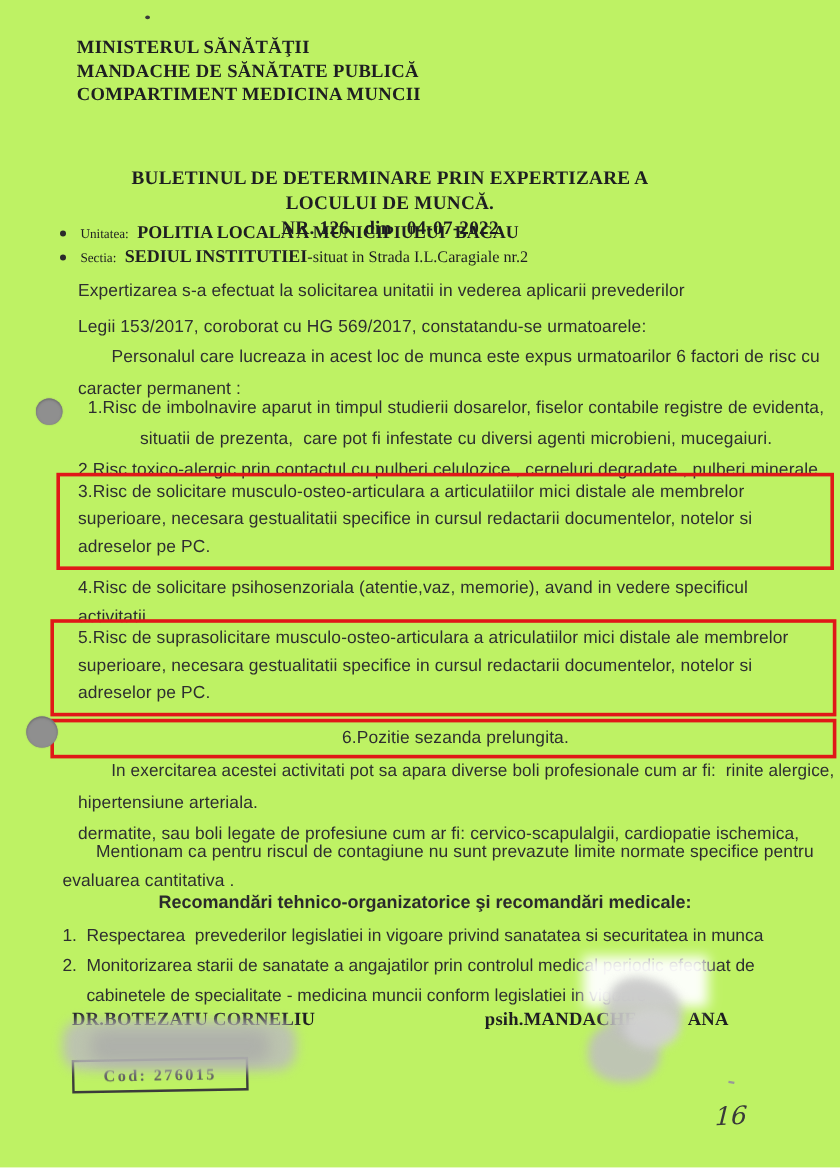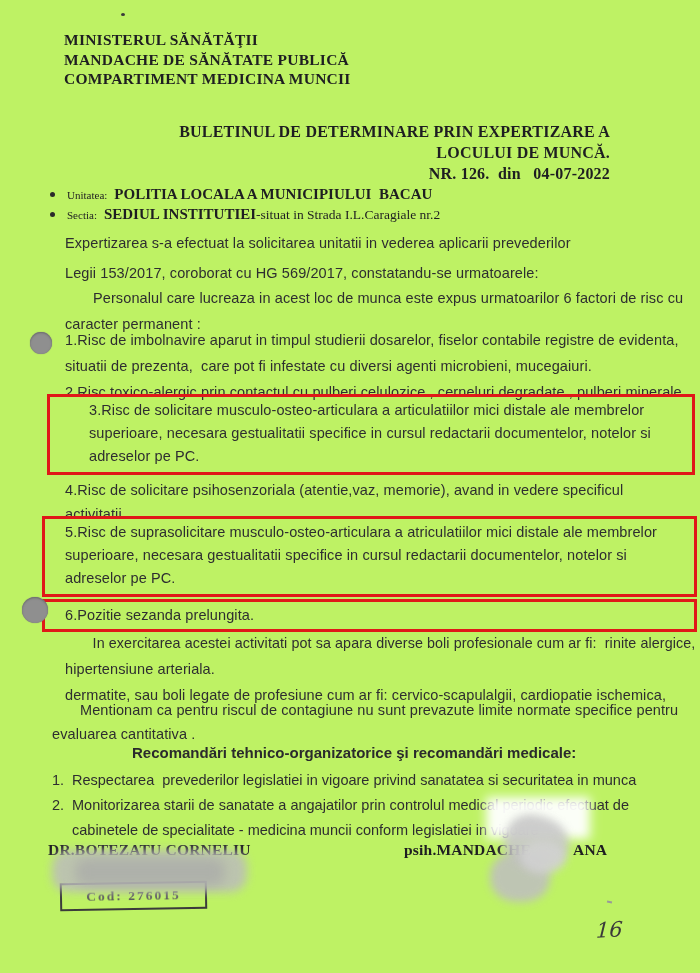--- a/index.html
+++ b/index.html
@@ -9,60 +9,60 @@
   .abs { position: absolute; }
   .pre { white-space: pre; }
 
   .content { position: absolute; inset: 0; z-index: 2; filter: blur(0.25px); color: #2e2e30; }
 
   .top-dot { left: 121px; top: 13px; width: 4px; height: 3px; background: #3a3a3a; border-radius: 50%; z-index: 3; }
 
   .letterhead { left: 64px; top: 30px; font-family: "Liberation Serif", serif; font-weight: bold;
                 font-size: 15.5px; line-height: 19.5px; letter-spacing: 0.25px; color: #1e1e21; }
 
-  .title { left: 40px; top: 121px; width: 570px; text-align: right; font-family: "Liberation Serif", serif;
+  .title { left: 40px; top: 138px; width: 570px; text-align: center; font-family: "Liberation Serif", serif;
            font-weight: bold; font-size: 16px; line-height: 21px; color: #1e1e21; letter-spacing: 0.2px; }
 
   .bullets { left: 50px; top: 186px; color: #1e1e21; }
   .bullet-row { display: flex; align-items: baseline; margin-bottom: 3px; }
   .bullet-dot { width: 5px; height: 5px; background: #2b2b2b; border-radius: 50%; margin-right: 12px;
                 flex: none; align-self: center; }
   .blabel { font-family: "Liberation Serif", serif; font-size: 11px; }
   .bvalue { font-family: "Liberation Serif", serif; font-weight: bold; font-size: 15px; margin-left: 7px; white-space: pre; }
   .bvalue2 { font-family: "Liberation Serif", serif; font-weight: normal; font-size: 13.5px; }
 
   .p { position: absolute; left: 65px; width: 630px; font-size: 14.5px; line-height: 26px; letter-spacing: 0.1px; }
   .line { display: block; white-space: pre; }
   .ind { padding-left: 28px; }
 
   .p-expertizare { top: 228px; line-height: 30px; }
   .p-personal    { top: 285px; }
-  .p-risk1       { top: 327px; }
+  .p-risk1       { top: 327px; text-align: center; }
   .p-risk2       { top: 379px; }
   .p-risk4       { top: 478px; line-height: 24px; }
   .p-illness     { top: 630px; }
   .p-mention     { top: 698px; left: 52px; width: 643px; line-height: 24px; }
 
   .hl-box { position: absolute; border: 3px solid var(--color-highlight, #e01818); z-index: 6; }
   .hl-box .box-text { font-size: 14.5px; line-height: 23px; letter-spacing: 0.1px; }
-  .box-1 { left: 47px; top: 394px; width: 648px; padding-left: 24px; }
+  .box-1 { left: 47px; top: 394px; width: 648px; }
   .box-1 .box-text { padding: 2px 0 4px 15px; }
   .box-2 { left: 42px; top: 516px; width: 655px; }
   .box-2 .box-text { padding: 2px 0 4px 20px; }
   .box-3 { left: 42px; top: 599px; width: 655px; }
-  .box-3 .box-text { padding: 1px 0 2px 20px; line-height: 24px; }
+  .box-3 .box-text { padding: 1px 0 2px 20px; line-height: 24px; text-align: center; }
 
   .rec-heading { left: 132px; top: 744px; font-weight: bold; font-size: 15px; color: #2a2a2c; }
   .rec-row { position: absolute; left: 52px; width: 645px; display: flex; font-size: 14.5px; line-height: 25px; }
   .rec-row .num { width: 20px; flex: none; }
   .rec-row .rec-lines { width: 625px; }
   .rec-1 { top: 768px; }
   .rec-2 { top: 793px; }
 
-  .sig-doctor { left: 48px; top: 841px; font-family: "Liberation Serif", serif; font-weight: bold;
+  .sig-doctor { left: 60px; top: 841px; font-family: "Liberation Serif", serif; font-weight: bold;
                 font-size: 15.5px; color: #1e1e21; letter-spacing: 0.2px; }
   .sig-psy { left: 404px; top: 841px; display: flex; font-family: "Liberation Serif", serif; font-weight: bold;
              font-size: 15.5px; color: #1e1e21; letter-spacing: 0.2px; }
   .sig-psy .gap { width: 42px; }
 
   .stamp { position: absolute; left: 60px; top: 882px; width: 147px; height: 28px; border: 2px solid #3b3b3b;
            transform: rotate(-1deg); z-index: 3; display: flex; align-items: center; justify-content: center; }
   .stamp-text { font-family: "Liberation Serif", serif; font-weight: bold; font-size: 13.5px; letter-spacing: 2px;
                 color: #5a5a5a; filter: blur(0.5px); white-space: pre; }
 

